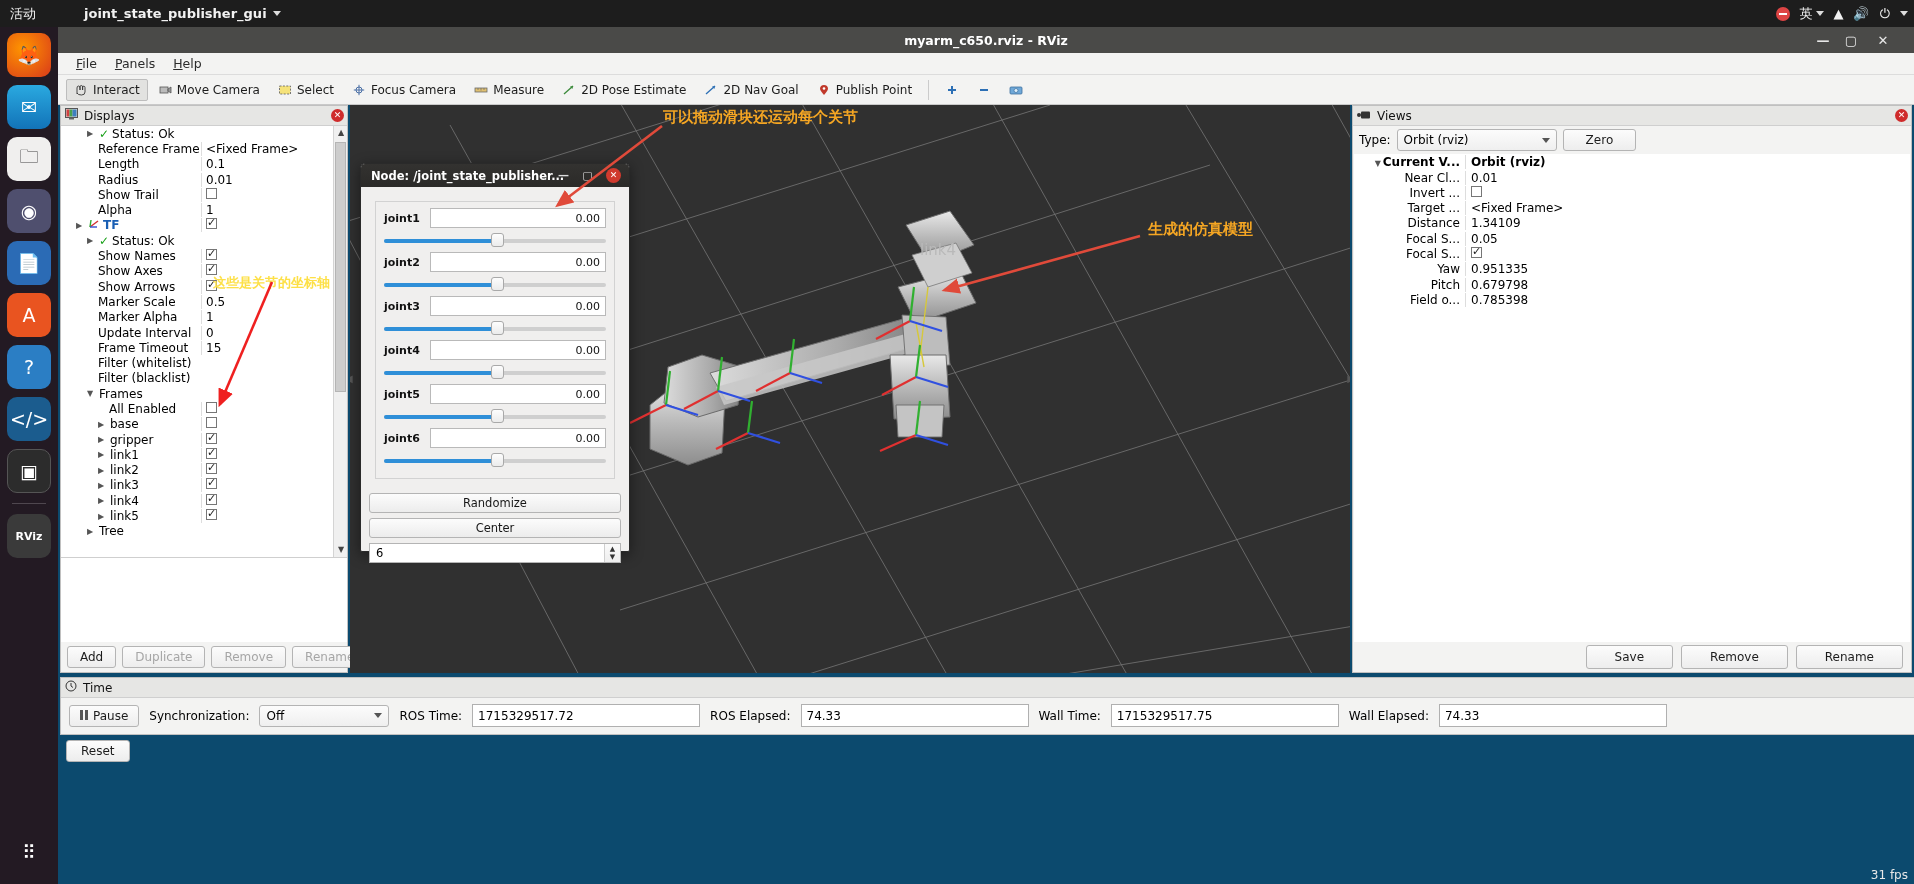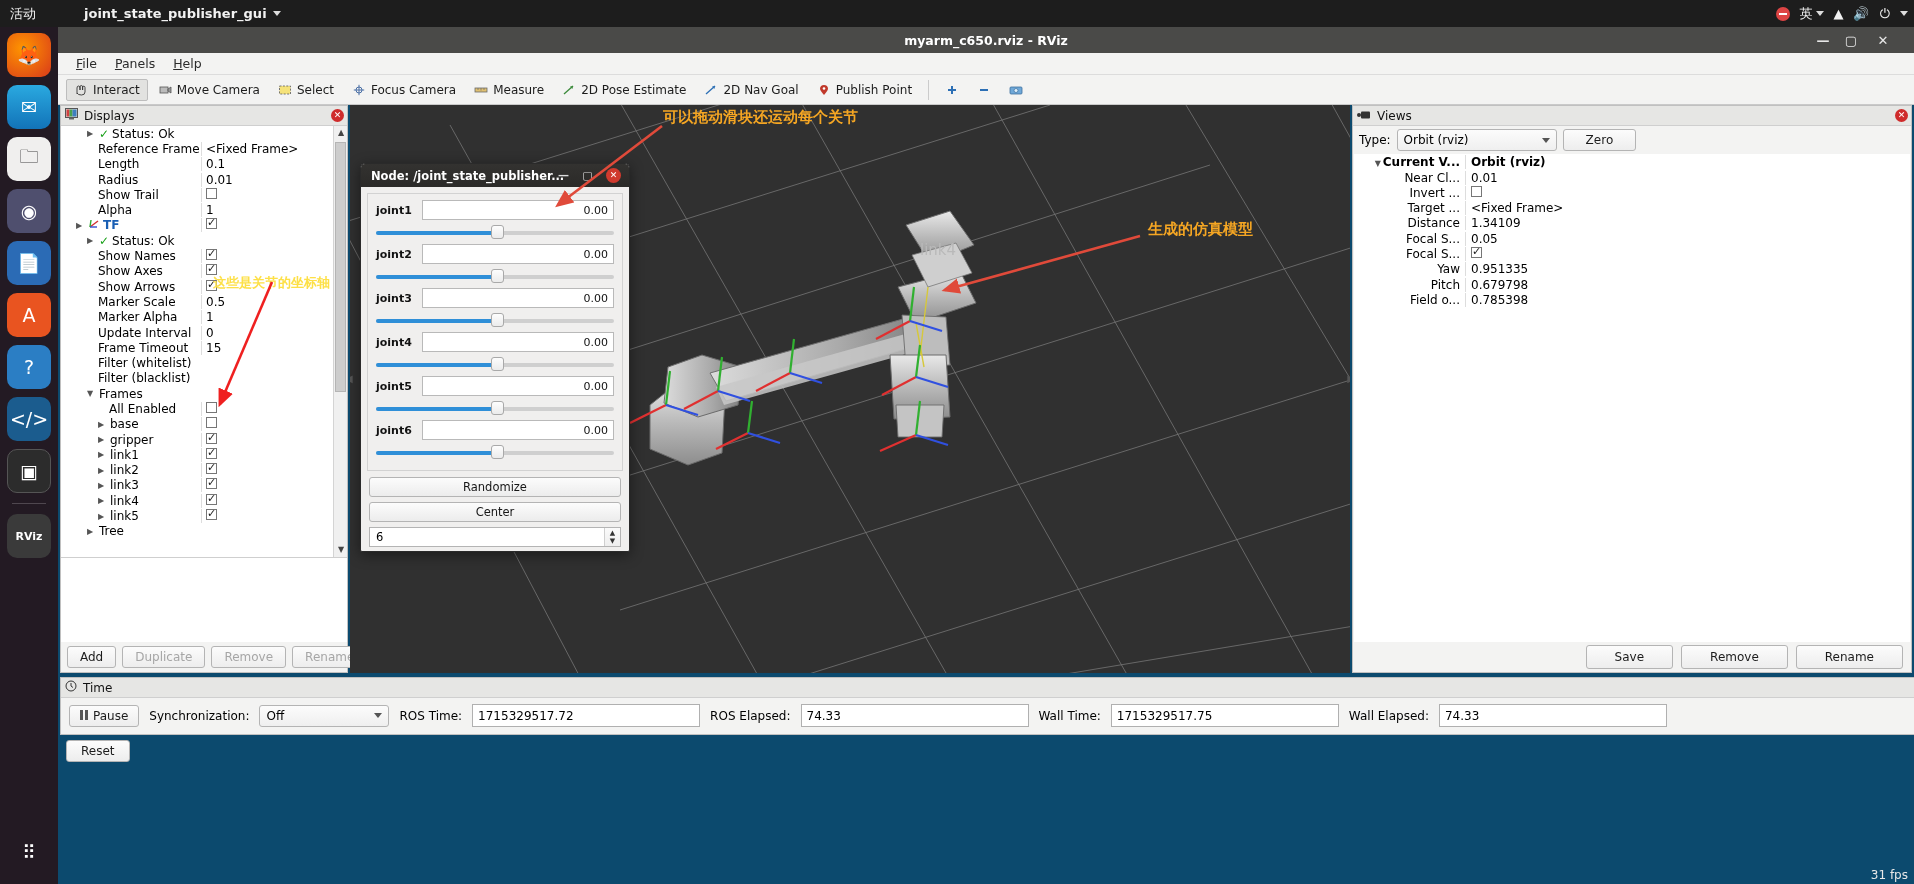--- a/index.html
+++ b/index.html
@@ -127,21 +127,21 @@
 
   
   #jsp { position:absolute; left:360px; top:163px; width:270px; height:389px;
     background:#f0efee; border:1px solid #2a2a2a; border-radius:5px 5px 2px 2px;
     box-shadow:0 3px 14px rgba(0,0,0,0.45); }
   #jsp-title { height:23px; background:linear-gradient(#333230,#2b2a28); color:#fff;
     font-size:11.5px; font-weight:bold; display:flex; align-items:center;
     padding-left:10px; border-radius:4px 4px 0 0; position:relative;}
   .jbtn { position:absolute; top:4px; width:15px; height:15px; color:#dcdcdc;
     font-size:11px; text-align:center; line-height:15px;}
-  #jsp-sliders { margin:6px; background:#f0efee; border:1px solid #d2d2d2; padding:6px 8px;}
+  #jsp-sliders { margin:14px; background:#f0efee; border:1px solid #d2d2d2; padding:6px 8px;}
   .jgroup { margin-bottom:5px;}
   .jtop { display:flex; align-items:center; gap:8px;}
   .jlabel { font-size:11px; font-weight:bold; color:#111; width:38px;}
   .jinput { flex:1; height:20px; border:1px solid #b9b9b9; background:#fff;
     font-size:11px; display:flex; align-items:center; justify-content:flex-end;
     padding-right:5px; color:#111;}
   .slider { position:relative; height:14px; margin-top:5px; }
   .strack { position:absolute; left:0; right:0; top:6px; height:4px; background:#cfcfcf;
     border-radius:2px;}
   .sfill { position:absolute; left:0; top:6px; height:4px; width:51%;

